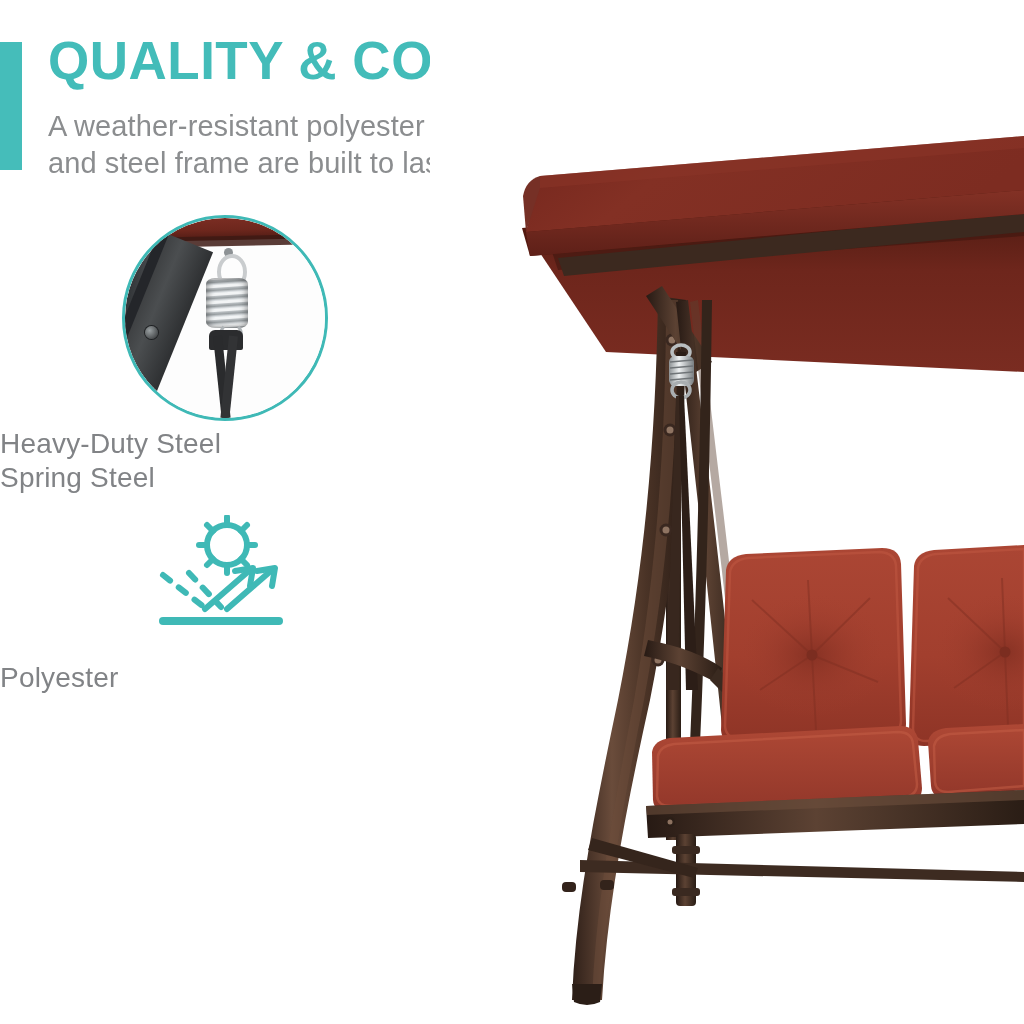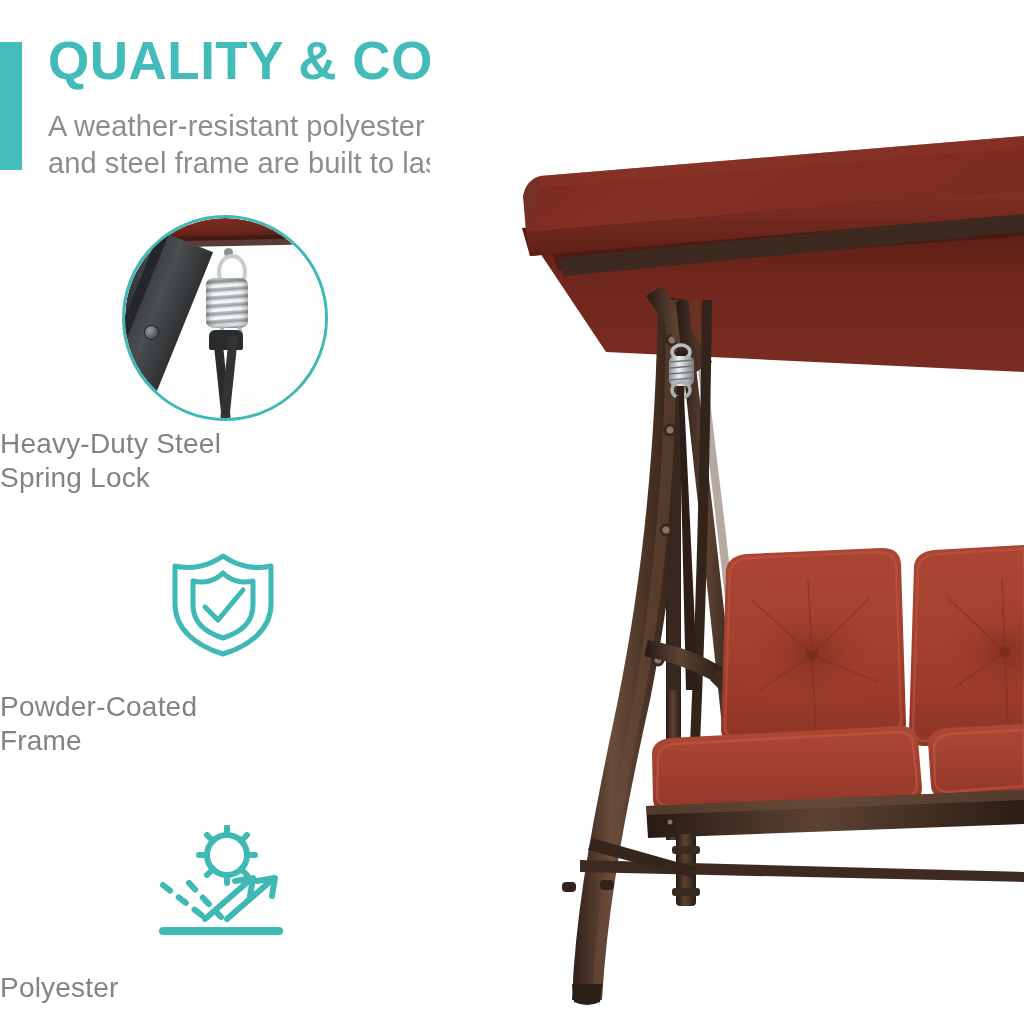--- a/index.html
+++ b/index.html
@@ -278,37 +278,24 @@
           <div class="pc-ring"></div>
           <div class="pc-spring"></div>
           <div class="pc-spring-hook"></div>
           <div class="pc-rod-cap"></div>
           <div class="pc-rod-l"></div>
           <div class="pc-rod-r"></div>
         </div>
       </div>
       <div class="feature-caption" style="position:absolute;left:0;top:212px;width:445px;">
         <div>Heavy-Duty Steel</div>
-        <div>Spring Lock</div>
+        <div>Spring Steel</div>
       </div>
     </div>
 
-    <div class="feature" style="height:220px;margin-top:90px;">
-      <div class="icon-wrap">
-        <svg width="112" height="108" viewBox="0 0 112 108" fill="none">
-          <path d="M8 16 C24 20 42 16 56 6 C70 16 88 20 104 16 L104 54 C104 80 82 96 56 104 C30 96 8 80 8 54 Z" stroke="#3fb9b6" stroke-width="5" stroke-linejoin="round" fill="none"></path>
-          <path d="M26 31 C38 34 49 30 56 23 C63 30 74 34 86 31 L86 55 C86 73 72 83 56 88 C40 83 26 73 26 55 Z" stroke="#3fb9b6" stroke-width="5" stroke-linejoin="round" fill="none"></path>
-          <path d="M38 57 L51 70 L76 40" stroke="#3fb9b6" stroke-width="5" stroke-linecap="round" stroke-linejoin="round" fill="none"></path>
-        </svg>
-      </div>
-      <div class="feature-caption" style="margin-top:32px;">
-        <div>Powder-Coated</div>
-        <div>Frame</div>
-      </div>
-    </div>
 
     <div class="feature" style="height:220px;margin-top:55px;">
       <div class="icon-wrap">
         <svg width="136" height="112" viewBox="0 0 136 112" fill="none">
           <g stroke="#3fb9b6" stroke-width="6" stroke-linecap="round">
 
             <circle cx="72" cy="30" r="20" fill="none"></circle>
             <line x1="72" y1="2" x2="72" y2="10"></line>
             <line x1="72" y1="50" x2="72" y2="58"></line>
             <line x1="44" y1="30" x2="52" y2="30"></line>

